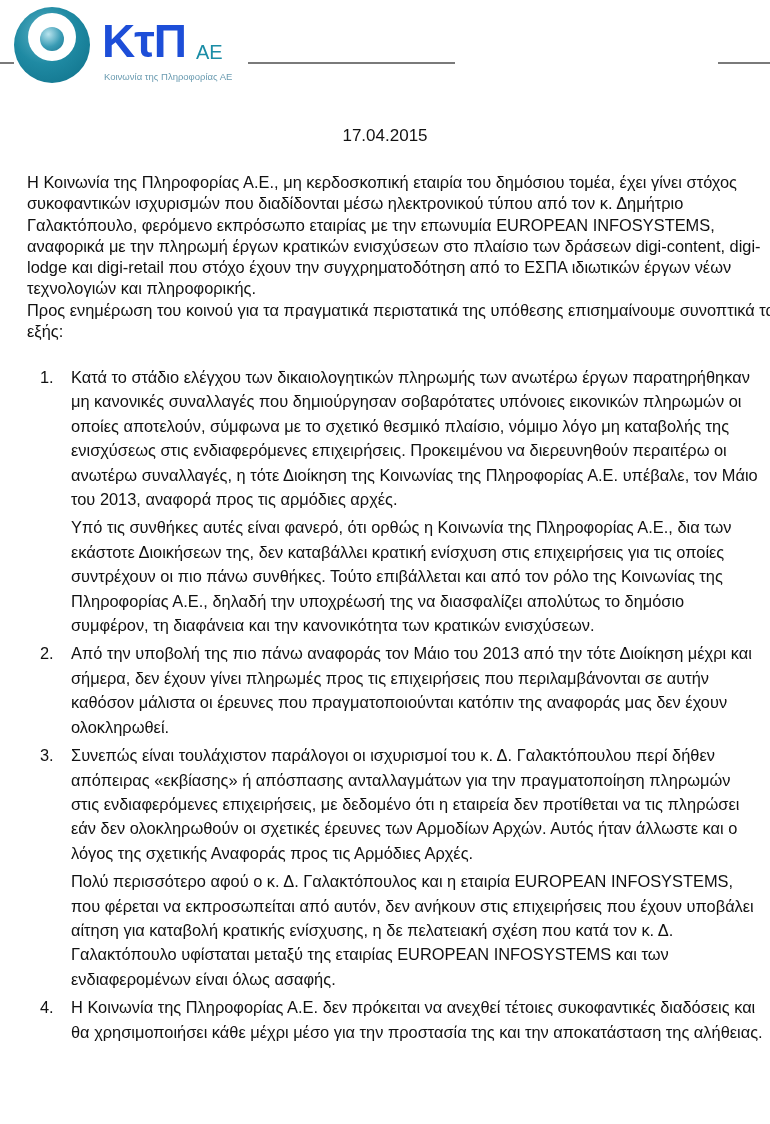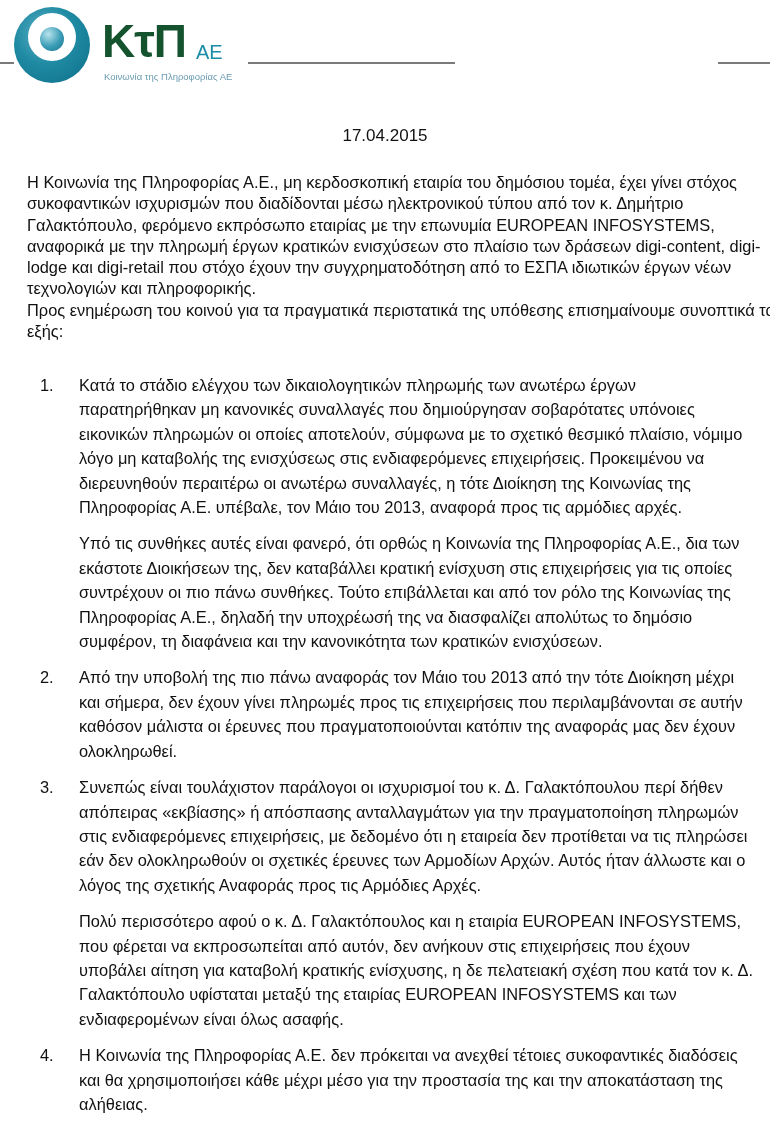--- a/index.html
+++ b/index.html
@@ -9,33 +9,33 @@
   .hline-left { position: absolute; left: 0; top: 62px; width: 14px; height: 2px; background: #7a7a7a; }
   .hline-mid { position: absolute; left: 248px; top: 62px; width: 140px; height: 2px; background: #7a7a7a; }
   .hline-mid2 { position: absolute; left: 385px; top: 62px; width: 70px; height: 2px; background: #7a7a7a; }
   .hline-right { position: absolute; left: 718px; top: 62px; width: 52px; height: 2px; background: #7a7a7a; }
   .logo-ring { position: absolute; left: 14px; top: 7px; width: 76px; height: 76px; border-radius: 50%;
      background: radial-gradient(circle at 40% 35%, #5fb3c7 0%, #1f8aa3 45%, #0e6f88 100%); }
   .logo-ring-inner { position: absolute; left: 14px; top: 6px; width: 48px; height: 48px; border-radius: 50%; background: #fff; }
   .logo-dot { position: absolute; left: 26px; top: 20px; width: 24px; height: 24px; border-radius: 50%;
      background: radial-gradient(circle at 35% 30%, #b9e4ee 0%, #3a9cb5 55%, #1b7590 100%); }
   .logo-mark { position: absolute; left: 102px; top: 18px; font-family: "Liberation Sans", sans-serif; font-weight: bold;
-     font-size: 46px; color: #14532d; letter-spacing: -1px; line-height: 1; }
+     font-size: 46px; color: #1d4ed8; letter-spacing: -1px; line-height: 1; }
   .logo-ae { position: absolute; left: 196px; top: 42px; font-family: "Liberation Sans", sans-serif; font-weight: normal;
      font-size: 20px; color: #1a8da6; line-height: 1; }
   .logo-sub { position: absolute; left: 104px; top: 71px; font-family: "Liberation Sans", sans-serif; font-size: 9.5px; color: #6a9bb0; }
   .press-title { position: absolute; left: 465px; top: 37px; font-family: "DejaVu Sans", sans-serif; font-size: 30px;
      color: #2b32a8; text-shadow: 2px 2px 1px #b8b8c8; line-height: 1; white-space: nowrap; }
   .date { position: absolute; left: 0; width: 770px; top: 126px; text-align: center; font-size: 17px; }
   .body-text { position: absolute; left: 27px; top: 172px; width: 750px; font-size: 16.4px; line-height: 21.3px; }
   .para p { margin: 0; }
   ol.items { margin: 0; padding: 0; list-style: none; position: absolute; left: 15px; top: 361px; width: 752px; }
   ol.items li { position: relative; padding-left: 52px; font-size: 16.4px; line-height: 24.4px; margin: 0; }
   ol.items li .num { position: absolute; left: 25px; top: 0; }
-  ol.items li p { margin: 12px; }
+  ol.items li p { margin: 4px; }
 </style>
 </head>
 <body>
 
 <div class="header">
   <div class="hline-left"></div>
   <div class="logo-ring">
     <div class="logo-ring-inner"></div>
     <div class="logo-dot"></div>
   </div>

